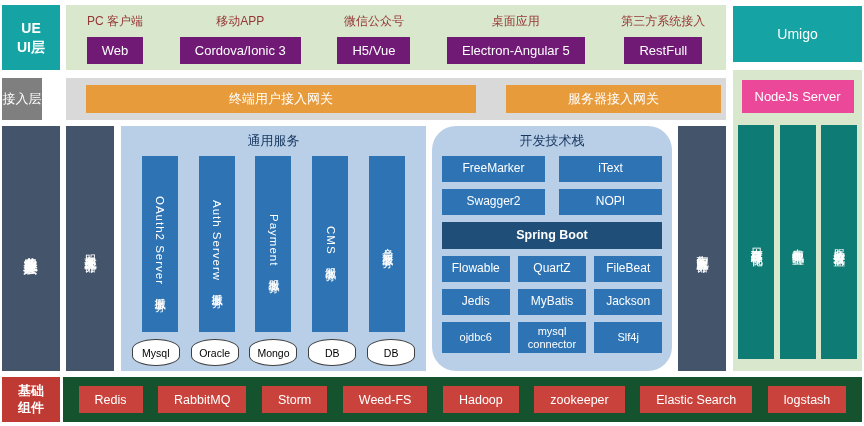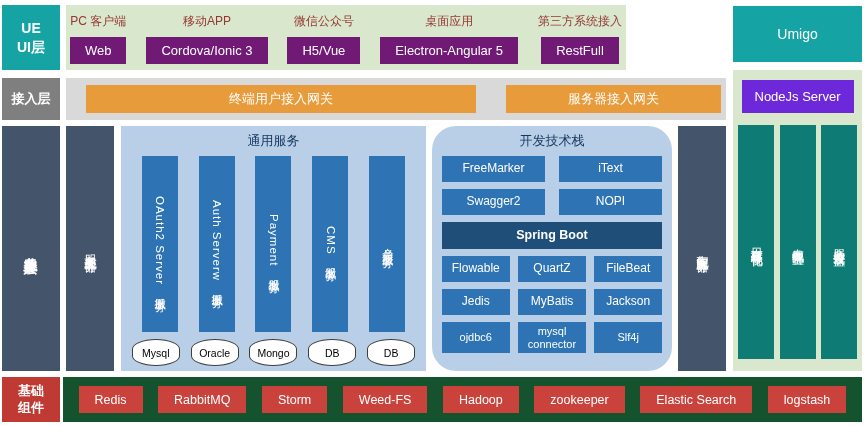--- a/index.html
+++ b/index.html
@@ -6,40 +6,40 @@
   body { font-family: "Liberation Sans", "DejaVu Sans", sans-serif; background: #fff; }
   .canvas { position: relative; width: 864px; height: 426px; background: #fff; overflow: hidden; }
   .abs { position: absolute; }
   .center { display: flex; align-items: center; justify-content: center; text-align: center; }
   .white { color: #fff; }
   .pre { white-space: pre-line; }
   .vtext { writing-mode: vertical-rl; text-orientation: mixed; letter-spacing: 1px; }
 
   
   .layer-ui { left: 2px; top: 5px; width: 58px; height: 65px; background: #16a3a3; font-size: 14px; font-weight: bold; line-height: 1.35; }
-  .layer-access { left: 2px; top: 78px; width: 58px; height: 42px; background: #7f7f7f; font-size: 13px; font-weight: bold; }
+  .layer-access { left: 2px; top: 78px; width: 40px; height: 42px; background: #7f7f7f; font-size: 13px; font-weight: normal; }
   .layer-business { left: 2px; top: 126px; width: 58px; height: 245px; background: #44546a; font-size: 14px; font-weight: bold; }
   .layer-base { left: 2px; top: 377px; width: 58px; height: 45px; background: #bf3a32; font-size: 13px; font-weight: bold; line-height: 1.3; }
 
   
-  .ui-row { left: 66px; top: 5px; width: 560px; height: 65px; background: #d9e7cd; display: flex; justify-content: space-evenly; align-items: flex-start; padding-top: 8px; gap: 16px; }
+  .ui-row { left: 66px; top: 5px; width: 660px; height: 65px; background: #d9e7cd; display: flex; justify-content: space-evenly; align-items: flex-start; padding-top: 8px; gap: 16px; }
   .ui-group { display: flex; flex-direction: column; align-items: center; }
   .ui-cat { font-size: 12px; color: #953735; margin-bottom: 7px; text-align: center; }
   .green-box { background: #701a75; color: #fff; height: 27px; padding: 0 15px; display: flex; align-items: center; justify-content: center; font-size: 13px; text-align: center; }
   .umigo { left: 733px; top: 6px; width: 129px; height: 56px; background: #16a3a3; font-size: 14px; }
 
   
   .access-bg { left: 66px; top: 78px; width: 660px; height: 42px; background: #d9d9d9; }
   .gw { background: #e89b3a; font-size: 13px; font-weight: normal; }
   .gw1 { left: 86px; top: 85px; width: 390px; height: 28px; }
   .gw2 { left: 506px; top: 85px; width: 215px; height: 28px; }
 
   
   .right-col { left: 733px; top: 70px; width: 129px; height: 301px; background: #d9e7cd; }
-  .nodejs { width: 112px; height: 33px; background: #6d28d9; margin: 10px auto 0; font-size: 13px; }
+  .nodejs { width: 112px; height: 33px; background: #ec4899; margin: 10px auto 0; font-size: 13px; }
   .tools { display: flex; justify-content: space-evenly; margin-top: 12px; height: 234px; }
   .tool { width: 36px; background: #0e7c74; font-size: 12px; }
 
   
   .side-srv { width: 48px; height: 245px; background: #44546a; font-size: 12.5px; }
   .discovery { left: 66px; top: 126px; }
   .config { left: 678px; top: 126px; }
   .common-panel { left: 121px; top: 126px; width: 305px; height: 245px; background: #b9cfe8; padding-top: 6px; }
   .panel-title { text-align: center; font-size: 13px; color: #17375e; margin-bottom: 6px; }
   .svc-row { display: flex; justify-content: space-evenly; height: 176px; }

